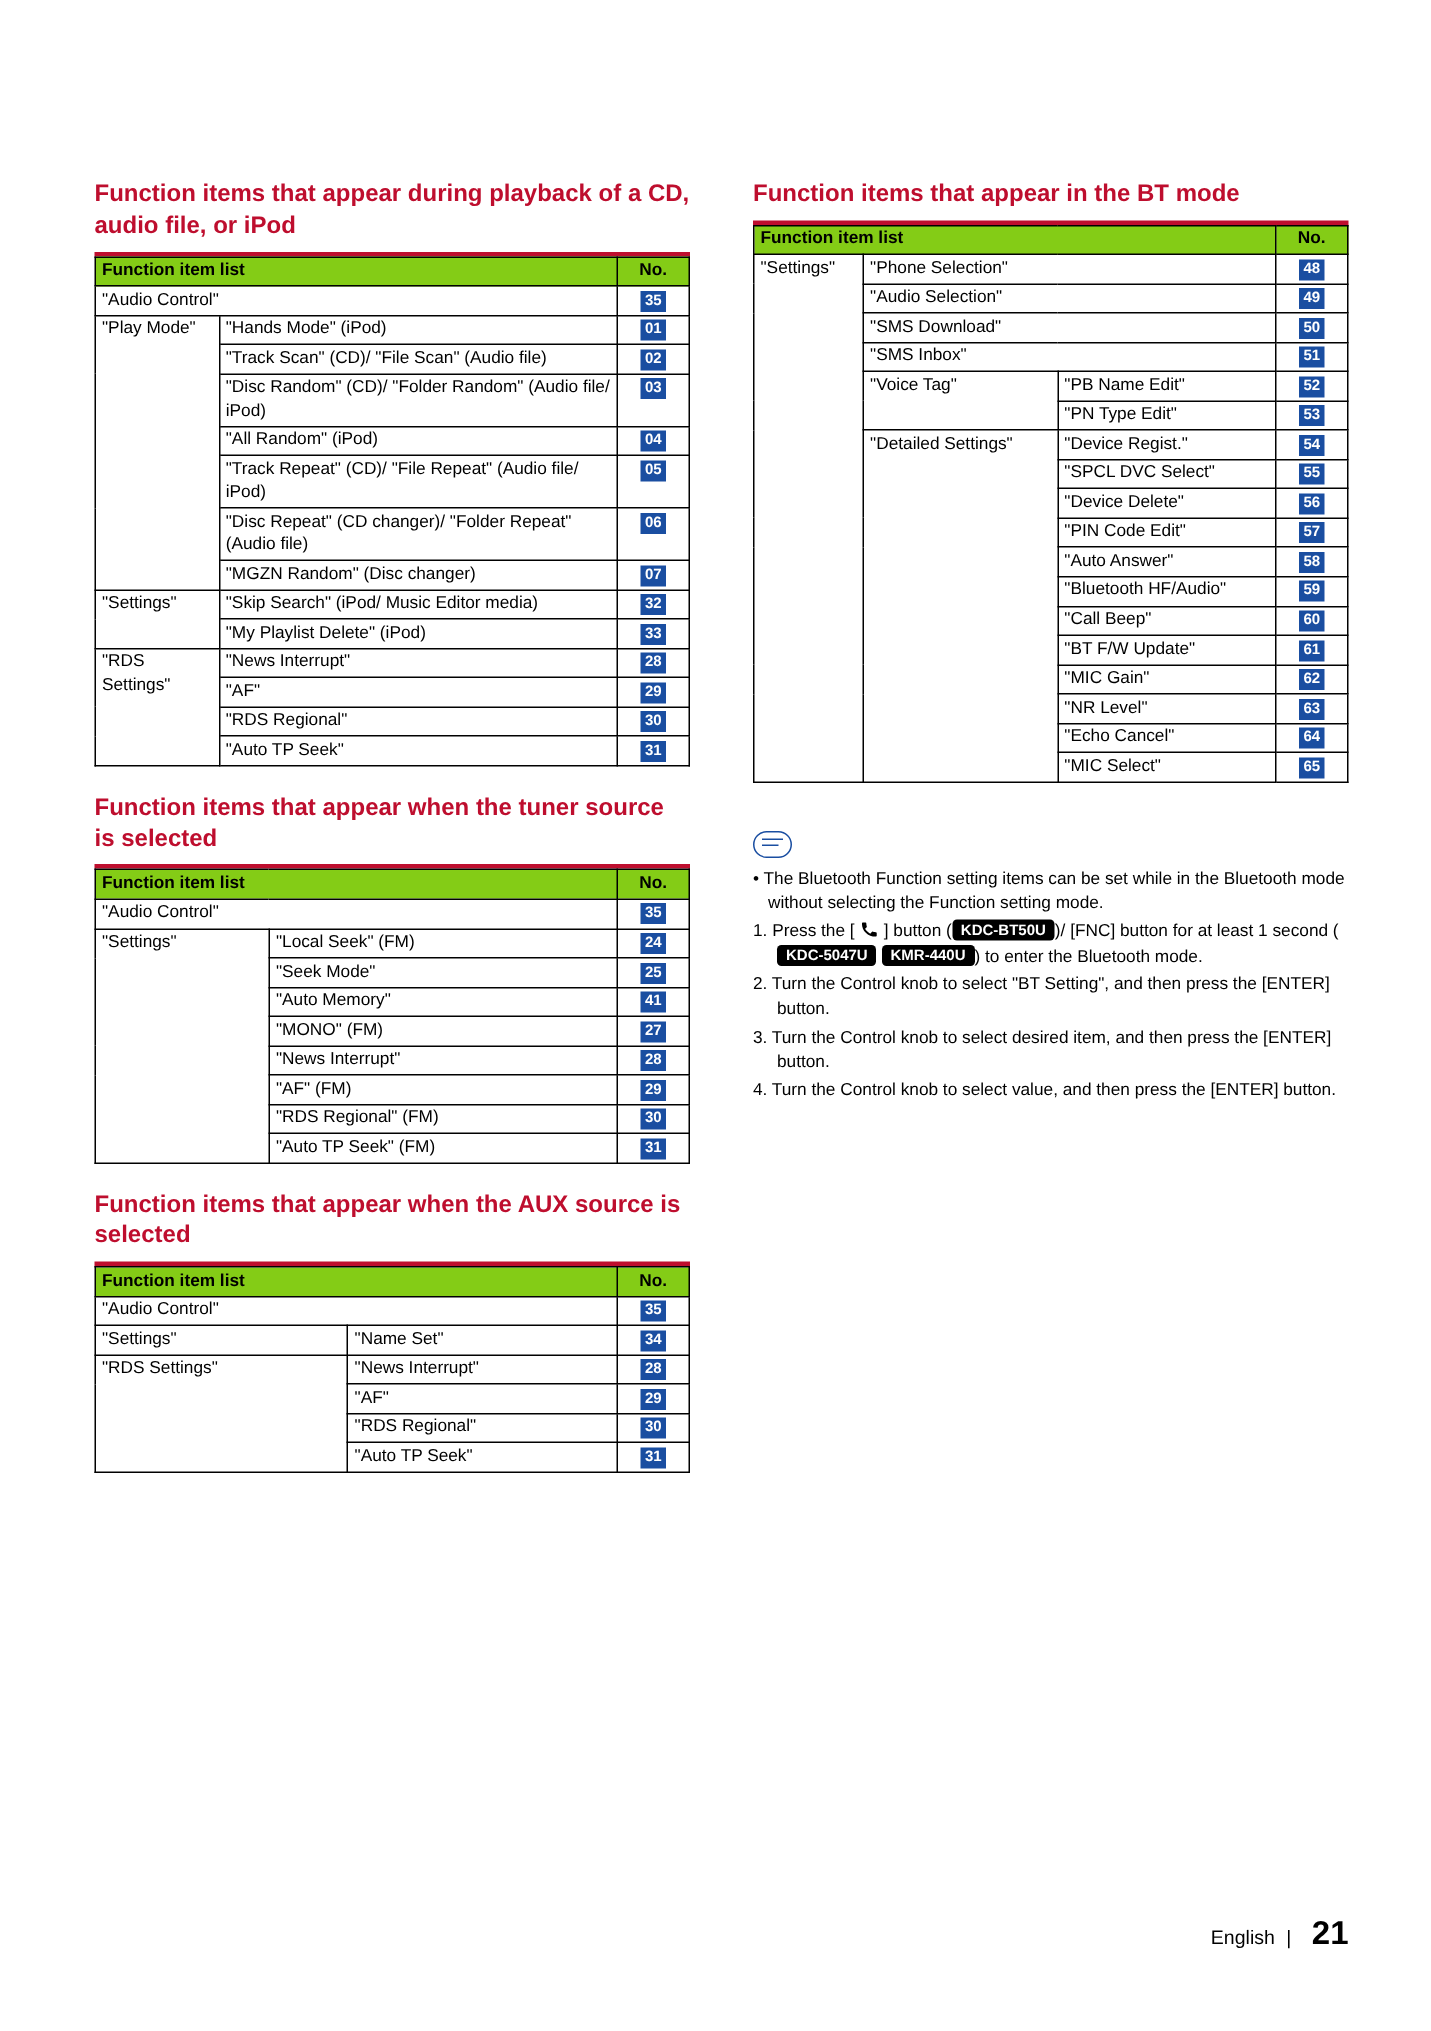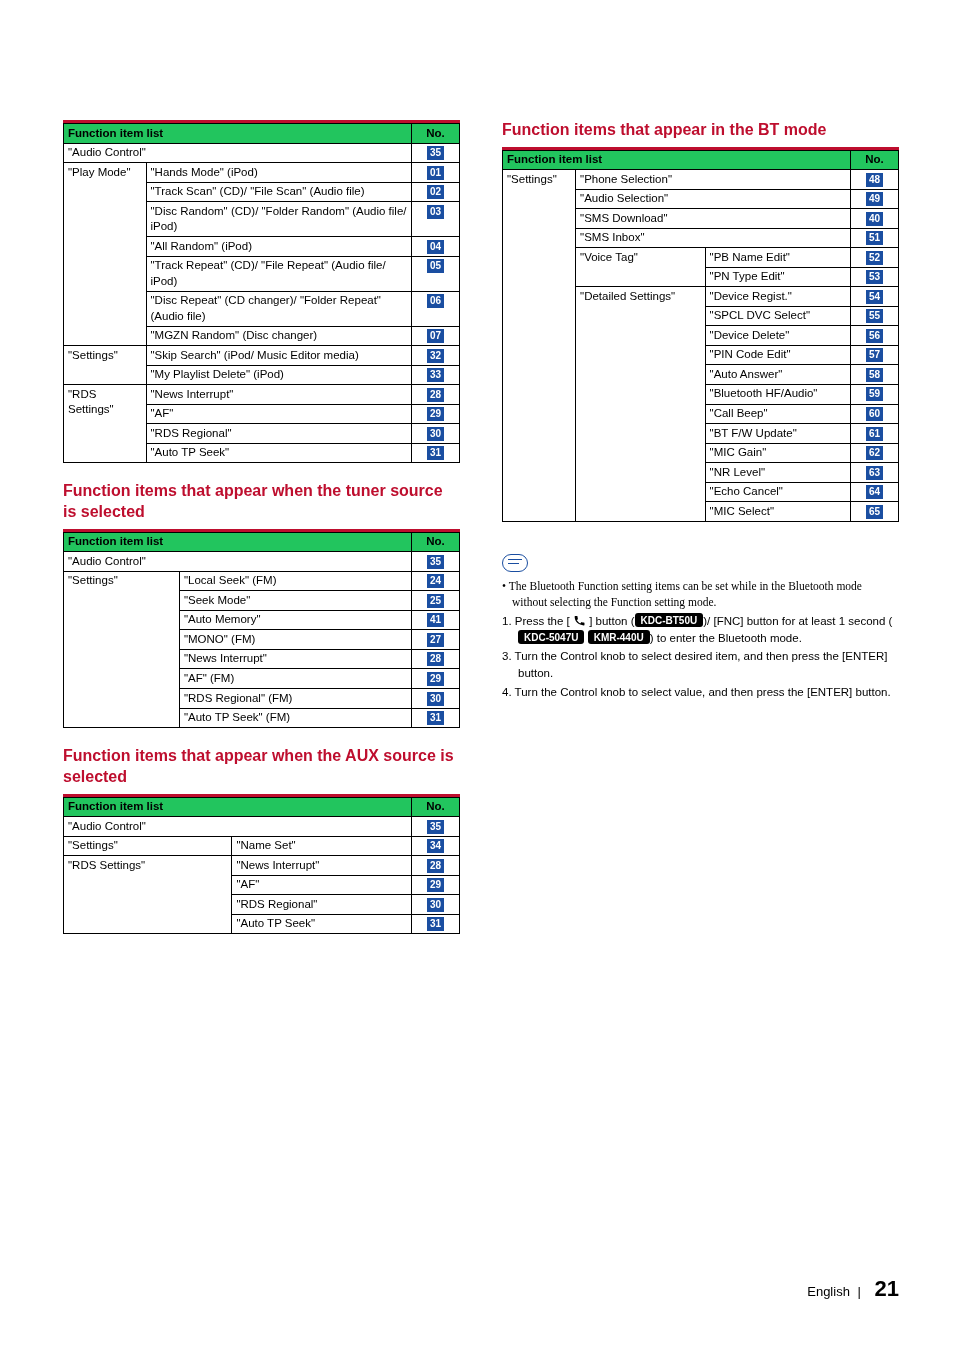--- a/index.html
+++ b/index.html
@@ -33,21 +33,21 @@
   line-height: 1.35;
   margin-bottom: 18px;
 }
 th, td {
   border: 0.5px solid #000;
   padding: 1.5px 4px;
   text-align: left;
   vertical-align: top;
 }
 th {
-  background: #22c55e;
+  background: #84cc16;
   font-weight: bold;
   color: #000;
   margin-left: 28px;
 }
 th.no, td.no {
   width: 48px;
   text-align: center;
   white-space: nowrap;
 }
 td.no span {
@@ -80,21 +80,21 @@
   position: absolute;
   left: 5px; top: 8px; right: 8px;
   border-top: 1.5px solid #1a4ea1;
   box-shadow: 0 4px 0 -0.5px #1a4ea1;
 }
 .note-body {
   font-size: 11.5px;
   line-height: 1.45;
 }
 .note-body ul { list-style: none; }
-.bullet { padding-left: 10px; text-indent: -10px; margin-bottom: 2px; font-family: Liberation Serif, serif; }
+.bullet { padding-left: 10px; text-indent: -10px; margin-bottom: 2px; }
 .bullet::before { content: "• "; }
 .step { padding-left: 16px; text-indent: -16px; margin-bottom: 2px; }
 .chip {
   display: inline-block;
   background: #000;
   color: #fff;
   font-size: 10px;
   font-weight: bold;
   padding: 0.5px 6px;
   border-radius: 3px;
@@ -117,20 +117,21 @@
 }
 .footer .pagenum { font-size: 22px; font-weight: bold; color: #000; margin-left: 6px; margin-top: 23px; }
 .footer .sep { margin: 0 4px; }
 </style>
 </head>
 <body>
 
 <div class="columns">
   <div class="col">
 
+    <div class="section-title">Function items that appear during playback of a CD, audio file, or iPod</div>
     <div class="section-rule"></div>
     <table>
       <thead>
         <tr>
           <th colspan="2">Function item list</th>
           <th class="no">No.</th>
         </tr>
       </thead>
       <tbody>
         <tr>
@@ -302,21 +303,21 @@
             <td rowspan="18">"Settings"</td>
             <td colspan="2">"Phone Selection"</td>
             <td class="no"><span>48</span></td>
           </tr>
         <tr>
             <td colspan="2">"Audio Selection"</td>
             <td class="no"><span>49</span></td>
           </tr>
         <tr>
             <td colspan="2">"SMS Download"</td>
-            <td class="no"><span>40</span></td>
+            <td class="no"><span>50</span></td>
           </tr>
         <tr>
             <td colspan="2">"SMS Inbox"</td>
             <td class="no"><span>51</span></td>
           </tr>
         <tr>
             <td rowspan="2">"Voice Tag"</td>
             <td>"PB Name Edit"</td>
             <td class="no"><span>52</span></td>
           </tr>
@@ -380,20 +381,21 @@
     <div class="note-icon"></div>
     <div class="note-body">
       <ul>
         <li class="bullet">The Bluetooth Function setting items can be set while in the Bluetooth mode without selecting the Function setting mode.</li>
       </ul>
       <div class="step">
         <span>1. Press the [ </span><span class="phone-icon"><svg viewBox="0 0 24 24">
               <path fill="#000" d="M6.6 10.8c1.4 2.8 3.8 5.2 6.6 6.6l2.2-2.2c.3-.3.7-.4 1-.2 1.2.4 2.5.6 3.8.6.6 0 1 .4 1 1v3.4c0 .6-.4 1-1 1C10.1 21 3 13.9 3 4.8c0-.6.4-1 1-1h3.4c.6 0 1 .4 1 1 0 1.3.2 2.6.6 3.8.1.3 0 .7-.2 1l-2.2 2.2z"></path>
             </svg></span><span> ] button (</span><span class="chip">KDC-BT50U</span><span>)/ [FNC] button for at least 1 second (</span><span class="chip">KDC-5047U</span> <span class="chip">KMR-440U</span><span>) to enter the Bluetooth mode.</span>
       </div>
+      <div class="step">2. Turn the Control knob to select "BT Setting", and then press the [ENTER] button.</div>
       <div class="step">3. Turn the Control knob to select desired item, and then press the [ENTER] button.</div>
       <div class="step">4. Turn the Control knob to select value, and then press the [ENTER] button.</div>
     </div>
 
   </div>
 </div>
 
 <div class="footer">
   <span>English</span>
   <span class="sep">|</span>

